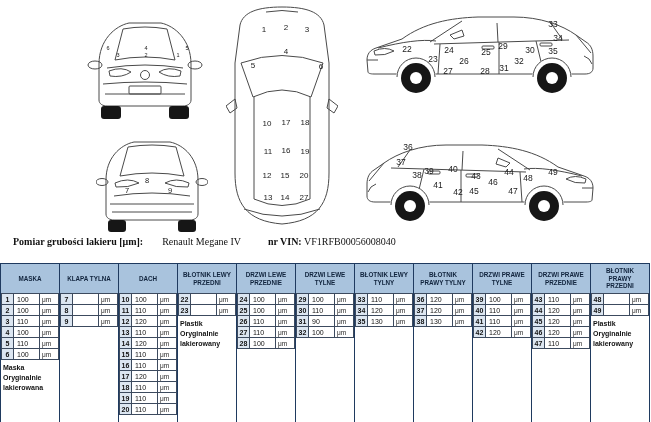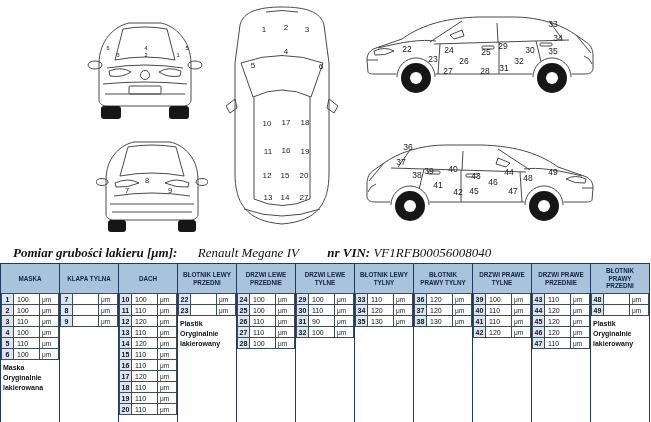--- a/index.html
+++ b/index.html
@@ -12,22 +12,22 @@
   #points-layer{position:absolute;left:0;top:0;width:651px;height:422px;pointer-events:none;}
   .pt{position:absolute;transform:translate(-50%,-50%);font-family:"Liberation Sans",sans-serif;
       color:#1a1a1a;white-space:nowrap;line-height:1;}
   .pt-front-view{font-size:5.5px;}
   .pt-top-view{font-size:8px;}
   .pt-rear-view{font-size:7.5px;}
   .pt-left-side{font-size:8.5px;}
   .pt-right-side{font-size:8.5px;}
 
   
-  .title-line{position:absolute;left:13px;top:245px;font-family:"Liberation Serif",serif;
-      font-size:13px;white-space:nowrap;font-style:italic;}
+  .title-line{position:absolute;left:13px;top:236px;font-family:"Liberation Serif",serif;
+      font-size:10px;white-space:nowrap;}
   .title-line b{font-weight:bold;}
   .tsp{display:inline-block;width:14px;}
 
   
   #measure-table{position:absolute;left:0;top:263px;width:650px;height:159px;
       display:grid;grid-template-columns:repeat(11,1fr);
       border-left:1px solid #1f3a5f;border-top:1px solid #1f3a5f;box-sizing:border-box;}
   .tcol{position:relative;border-right:1px solid #1f3a5f;box-sizing:border-box;overflow:hidden;}
   .thead{height:30px;background:#a9c3dd;border-bottom:1px solid #1f3a5f;box-sizing:border-box;
       display:flex;align-items:center;justify-content:center;text-align:center;

